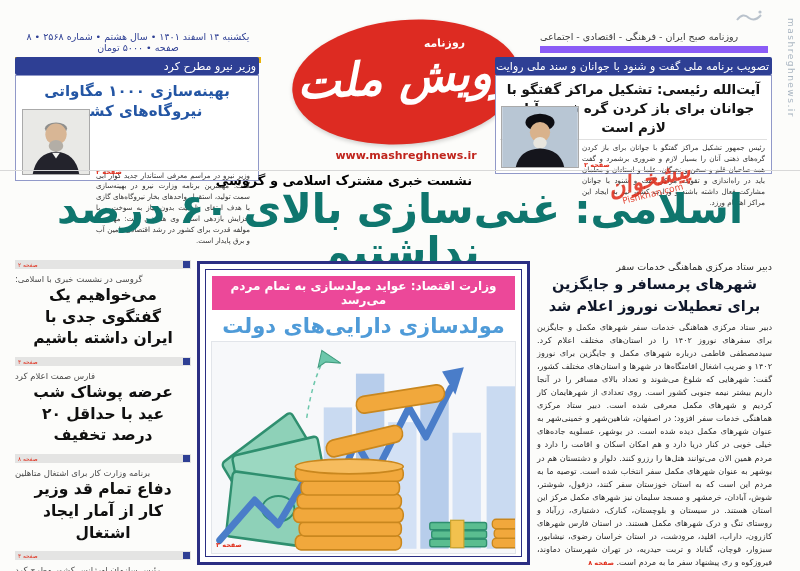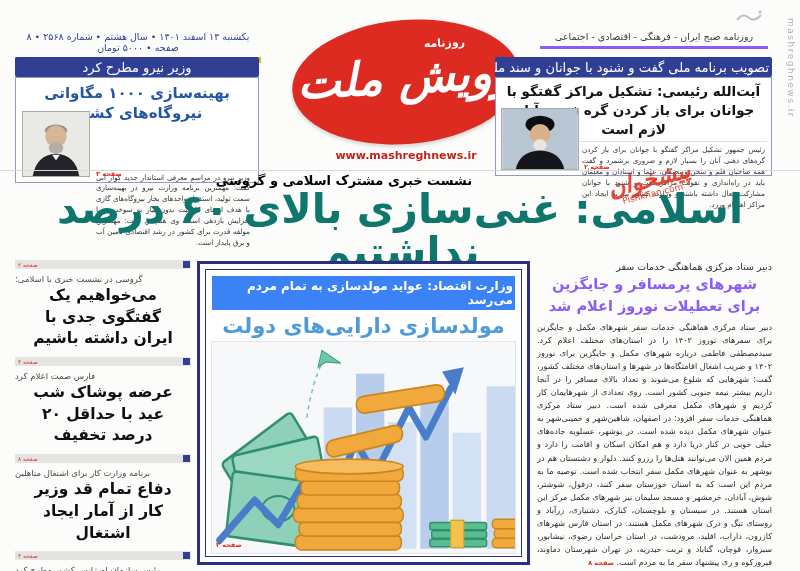--- a/index.html
+++ b/index.html
@@ -11,23 +11,23 @@
   }
   .abs { position:absolute; }
 
   
   .date-line {
     left:15px; top:31px; width:246px; text-align:center;
     font-size:9.5px; color:#2e3f94; padding-bottom:4px;
     border-bottom:6px solid #eab308; direction:rtl;
   }
   .tagline {
-    right:32px; top:31px; width:228px; text-align:center;
+    right:32px; top:31px; width:228px; text-align:left;
     font-size:9.5px; color:#3a3a3a; padding-bottom:4px;
-    border-bottom:3px solid #8b5cf6; direction:rtl;
+    border-bottom:7px solid #8b5cf6; direction:rtl;
   }
   .logo-oval {
     left:292px; top:20px; width:228px; height:124px;
     background:#dd2b22; border-radius:50%;
     transform:rotate(-5deg);
     box-shadow:0 2px 4px rgba(0,0,0,.18);
   }
   .logo-word {
     position:absolute; top:20px; right:52px; color:#fff;
     font-size:11px; font-weight:bold; transform:rotate(3deg);
@@ -44,22 +44,22 @@
   .side-watermark {
     right:4px; top:18px; height:180px;
     writing-mode:vertical-rl; font-size:9px; letter-spacing:1.5px;
     color:#aab6c2; direction:ltr;
   }
   .mashregh-logo { right:36px; top:9px; }
 
   
   .article-card { border:1px solid #9199c9; background:#fff; }
   .kicker-bar {
-    background:#2e3f94; color:#fff; text-align:center;
-    font-size:13px; padding:2.5px 3px; border-radius:2px;
+    background:#2e3f94; color:#fff; text-align:right;
+    font-size:11px; padding:2.5px 3px; border-radius:2px;
     white-space:nowrap; overflow:hidden;
   }
   .tl-card { left:15px; top:57px; width:244px; height:121px; }
   .tl-title {
     color:#2456a4; font-weight:bold; font-size:15px; line-height:1.35;
     text-align:center; padding:5px 4px 2px;
   }
   .tl-body {
     font-size:7.1px; line-height:1.55; text-align:justify; color:#333;
     padding:2px 8px 2px 80px; direction:rtl;margin-top:45px;
@@ -116,35 +116,35 @@
   
   .center-box {
     left:197px; top:261px; width:333px; height:304px;
     border:3px solid #2b2e83; background:#fff; padding:5px;
   }
   .center-inner {
     border:1px solid #2b2e83; width:100%; height:100%;
     position:relative; padding:5px 5px 2px; display:flex; flex-direction:column;
   }
   .banner-red {
-    background:#3b82f6; color:#fff; font-size:12px; font-weight:bold;
-    padding:3px 2px; margin:1px 1px 3px;
+    background:#ec4899; color:#fff; font-size:12px; font-weight:bold;
+    text-align:center; padding:3px 2px; margin:1px 1px 3px;
   }
   .feature-title {
     color:#4f9bd8; font-size:21px; font-weight:bold; text-align:center;
     margin:1px 0 3px;
   }
   .illustration { flex:1; width:100%; background:#f7f8fa; border:1px solid #e2e5ea; }
   .center-pageref { position:absolute; bottom:7px; right:auto; left:10px; }
 
   
   .right-col { left:537px; top:261px; width:235px; }
   .ra-kicker { font-size:9.5px; color:#2a2a2a; text-align:right; }
   .ra-title {
-    font-size:14.5px; font-weight:bold; color:#8b5cf6; text-align:center;
+    font-size:14.5px; font-weight:bold; color:#0f172a; text-align:center;
     line-height:1.5; margin:2px 0 3px;
   }
   .ra-body {
     font-size:8.1px; line-height:1.62; text-align:justify; color:#2b2b2b;
     direction:rtl;
   }
   .ra-body .pageref-red { font-size:6.5px; }
 </style>
 </head>
 <body>

